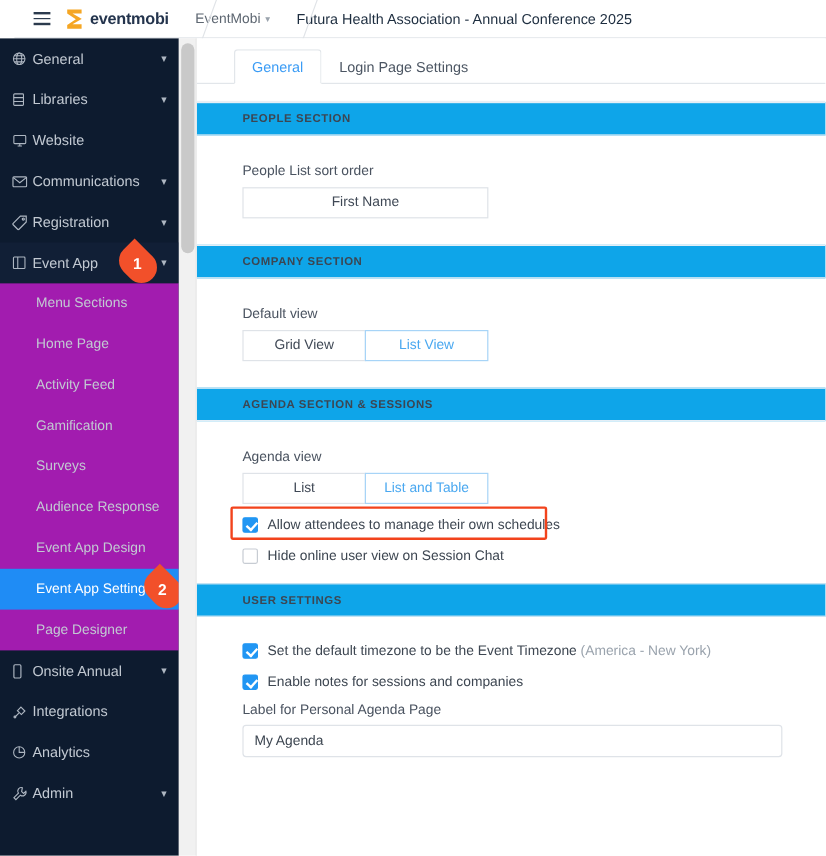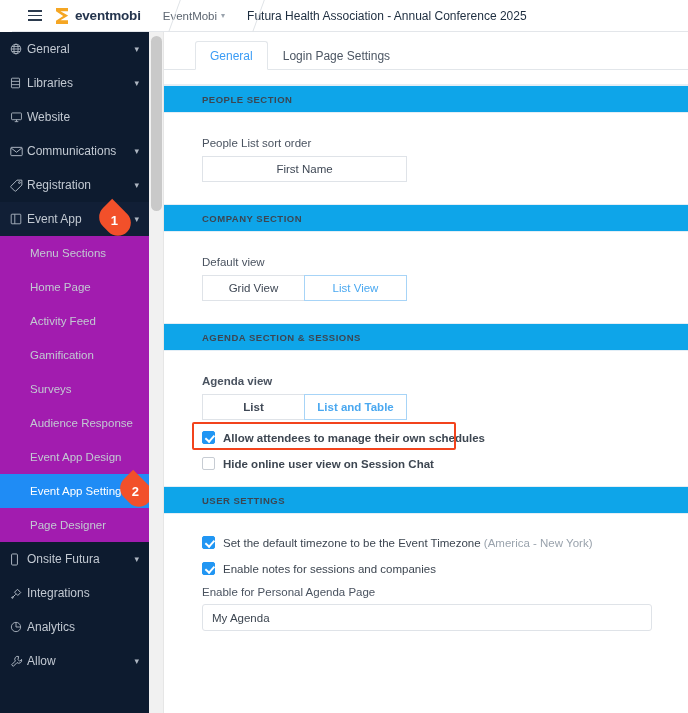--- a/index.html
+++ b/index.html
@@ -291,21 +291,21 @@
       <span>Page Designer</span>
     </div>
   </div>
 
   <div class="nav-item">
     <span class="ic">
       <svg width="9" height="13" viewBox="0 0 10 16" fill="none" stroke="#aeb7c2" stroke-width="1.2">
         <rect x="1.4" y="1.2" width="7.2" height="13.6" rx="1.2"></rect>
       </svg>
     </span>
-    <span class="lbl">Onsite Futura</span>
+    <span class="lbl">Onsite Annual</span>
     <span class="chev">▾</span>
   </div>
 
   <div class="nav-item">
     <span class="ic">
       <svg width="13" height="13" viewBox="0 0 16 16" fill="none" stroke="#aeb7c2" stroke-width="1.2">
         <path d="M3 13l4-4M9.2 2.8l4 4-3.6 3.6-4-4z"></path>
           <circle cx="3" cy="13" r="0.9"></circle>
       </svg>
     </span>
@@ -321,21 +321,21 @@
     </span>
     <span class="lbl">Analytics</span>
   </div>
 
   <div class="nav-item">
     <span class="ic">
       <svg width="13" height="13" viewBox="0 0 16 16" fill="none" stroke="#aeb7c2" stroke-width="1.2">
         <path d="M10.6 1.8a3.6 3.6 0 0 0-4 5.6L2 12l2 2 4.6-4.6a3.6 3.6 0 0 0 5.6-4l-2.3 2.3-2-2z"></path>
       </svg>
     </span>
-    <span class="lbl">Allow</span>
+    <span class="lbl">Admin</span>
     <span class="chev">▾</span>
   </div>
 </div>
 
 <div class="scrollcol">
   <div class="scrollthumb"></div>
 </div>
 
 <div class="main">
 
@@ -373,21 +373,21 @@
         </div>
         <div class="seg on">
           <span>List View</span>
         </div>
       </div>
     </div>
 
     <div class="section-head">
       <span>AGENDA SECTION &amp; SESSIONS</span>
     </div>
-    <div class="section-body" style="padding-bottom:16px;font-weight:bold;">
+    <div class="section-body" style="padding-bottom:16px;">
       <div class="field-label">Agenda view</div>
       <div class="segmented">
         <div class="seg">
           <span>List</span>
         </div>
         <div class="seg on">
           <span>List and Table</span>
         </div>
       </div>
 
@@ -411,19 +411,19 @@
         <div class="cbx on"></div>
         <div class="checklabel">
           <span>Set the default timezone to be the Event Timezone</span>
           <span class="muted">(America - New York)</span>
         </div>
       </div>
       <div class="checkrow" style="margin-top:13px;">
         <div class="cbx on"></div>
         <div class="checklabel">Enable notes for sessions and companies</div>
       </div>
-      <div class="field-label" style="margin-top:11px; margin-bottom:6px;">Enable for Personal Agenda Page</div>
+      <div class="field-label" style="margin-top:11px; margin-bottom:6px;">Label for Personal Agenda Page</div>
       <input class="text-input" value="My Agenda" style="">
       
     </div>
 
   </div>
 </div>
 
 </body></html>

